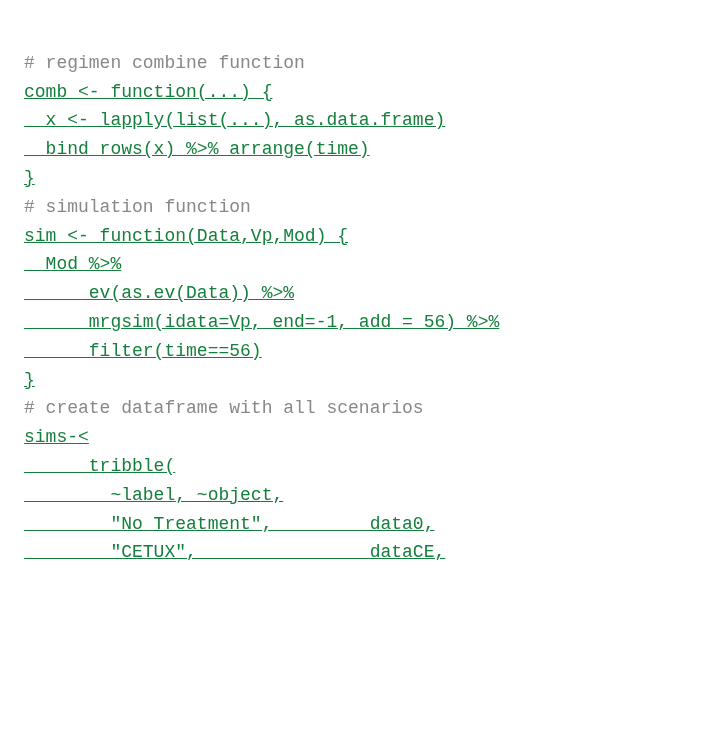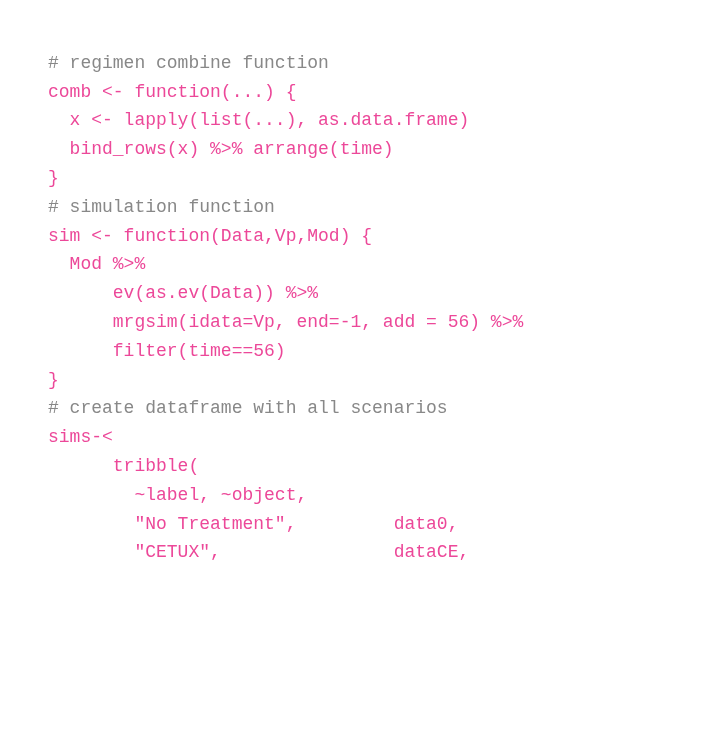--- a/index.html
+++ b/index.html
@@ -20,28 +20,28 @@
     }
 
     .code-block {
       white-space: pre;
       display: block;
     }
 
     .line {
       display: block;
       white-space: pre;
-      margin-left: 24px;
     }
 
     .comment {
       color: #888888;
     }
 
     .normal {
-      color: #ec4899;
+      color: #15803d;
+      text-decoration: underline;
     }
   </style>
 </head>
 <body>
 
 <div class="code-block" id="code-container">
 <span class="line comment"># regimen combine function</span><span class="line normal">comb &lt;- function(...) {</span><span class="line normal">  x &lt;- lapply(list(...), as.data.frame)</span><span class="line normal">  bind_rows(x) %&gt;% arrange(time)</span><span class="line normal">}</span><span class="line comment"># simulation function</span><span class="line normal">sim &lt;- function(Data,Vp,Mod) {</span><span class="line normal">  Mod %&gt;%</span><span class="line normal">      ev(as.ev(Data)) %&gt;%</span><span class="line normal">      mrgsim(idata=Vp, end=-1, add = 56) %&gt;%</span><span class="line normal">      filter(time==56)</span><span class="line normal">}</span><span class="line comment"># create dataframe with all scenarios</span><span class="line normal">sims-&lt;</span><span class="line normal">      tribble(</span><span class="line normal">        ~label, ~object,</span><span class="line normal">        "No Treatment",         data0,</span><span class="line normal">        "CETUX",                dataCE,</span></div>
 
 </body></html>

